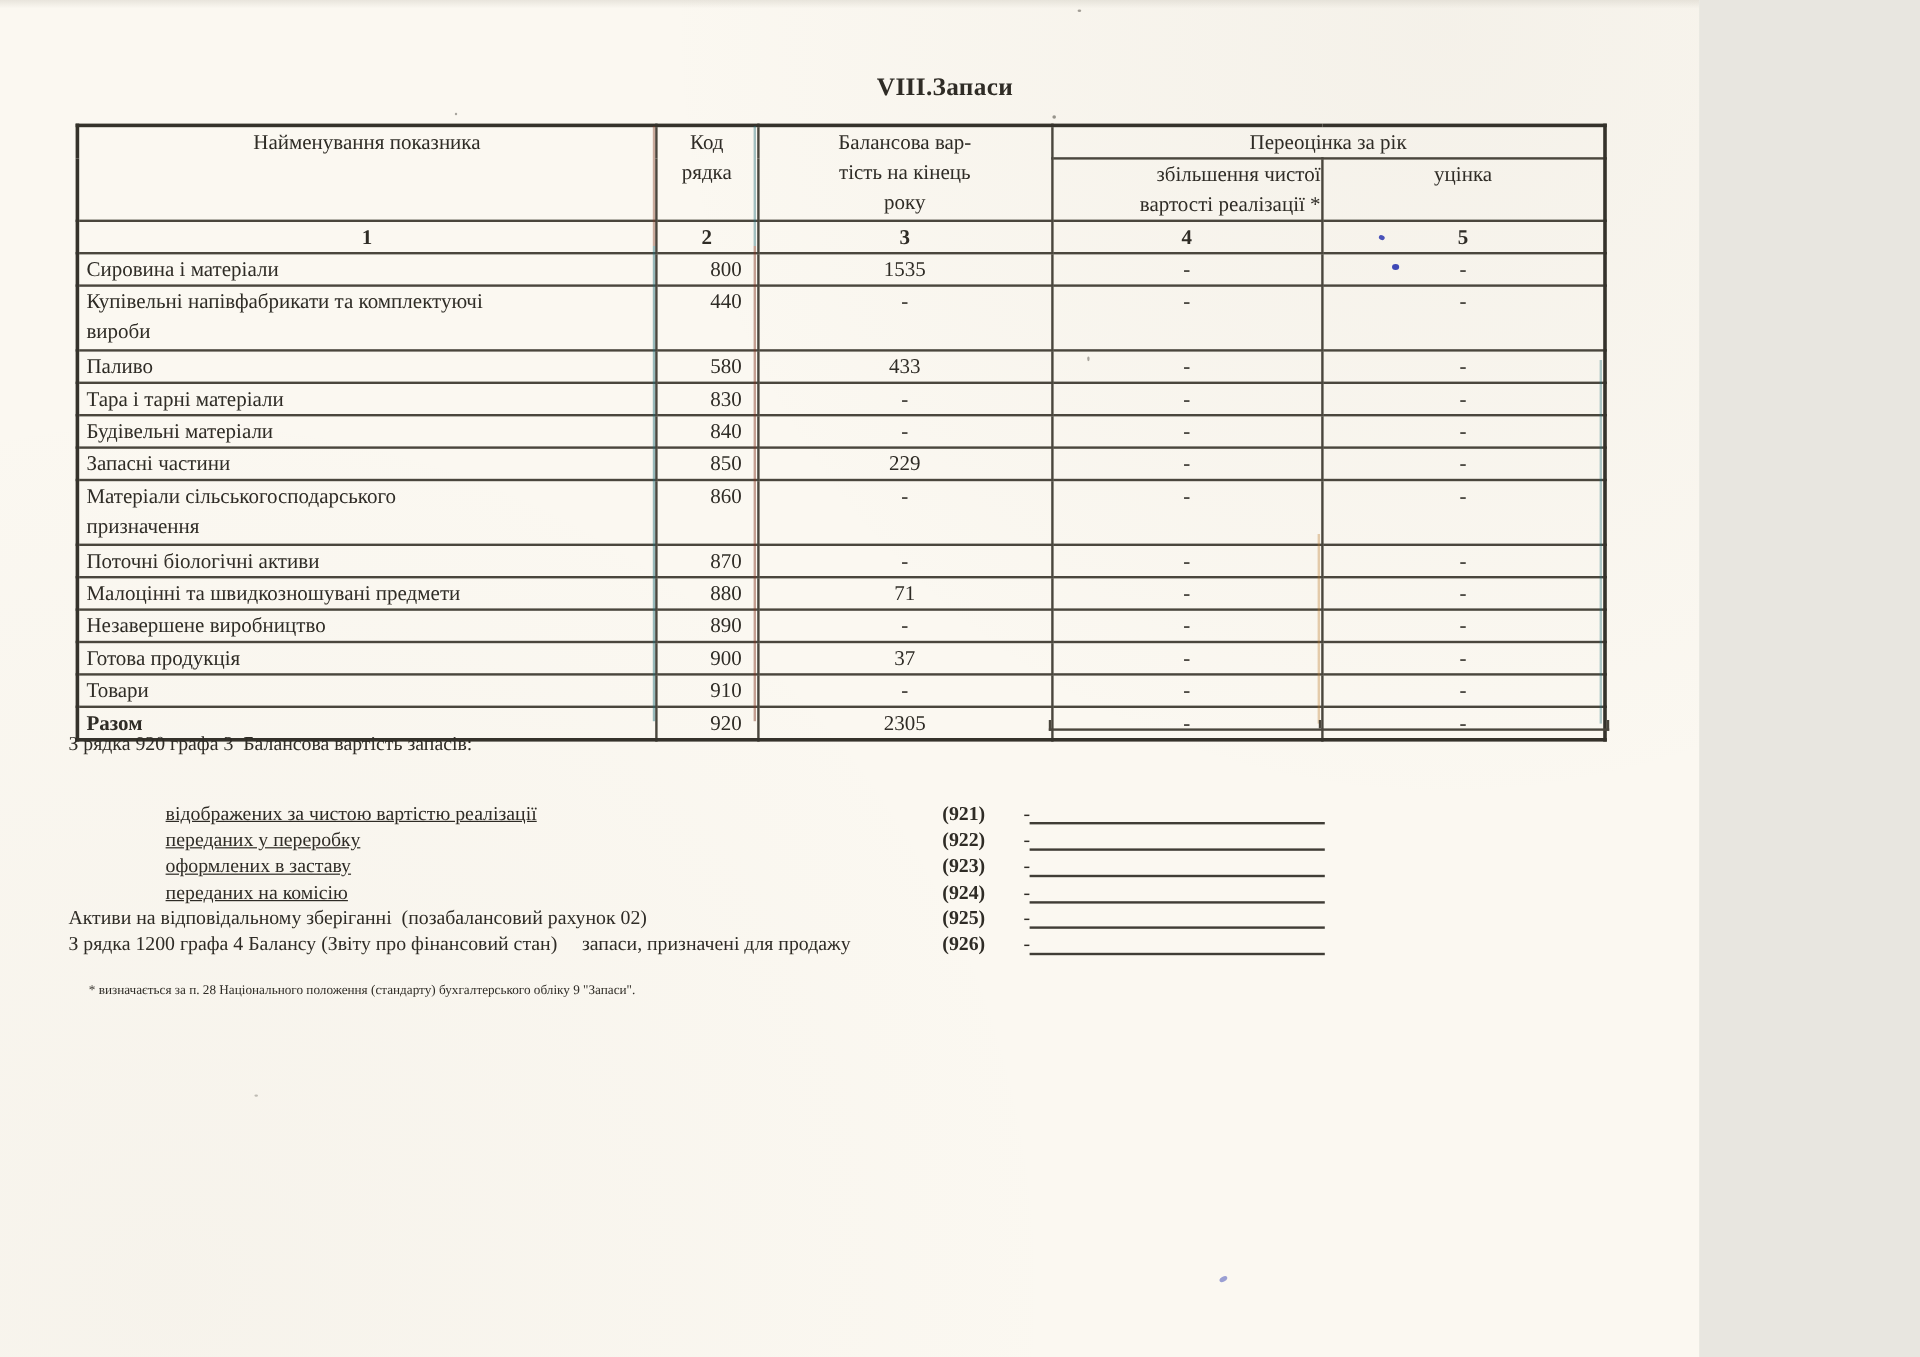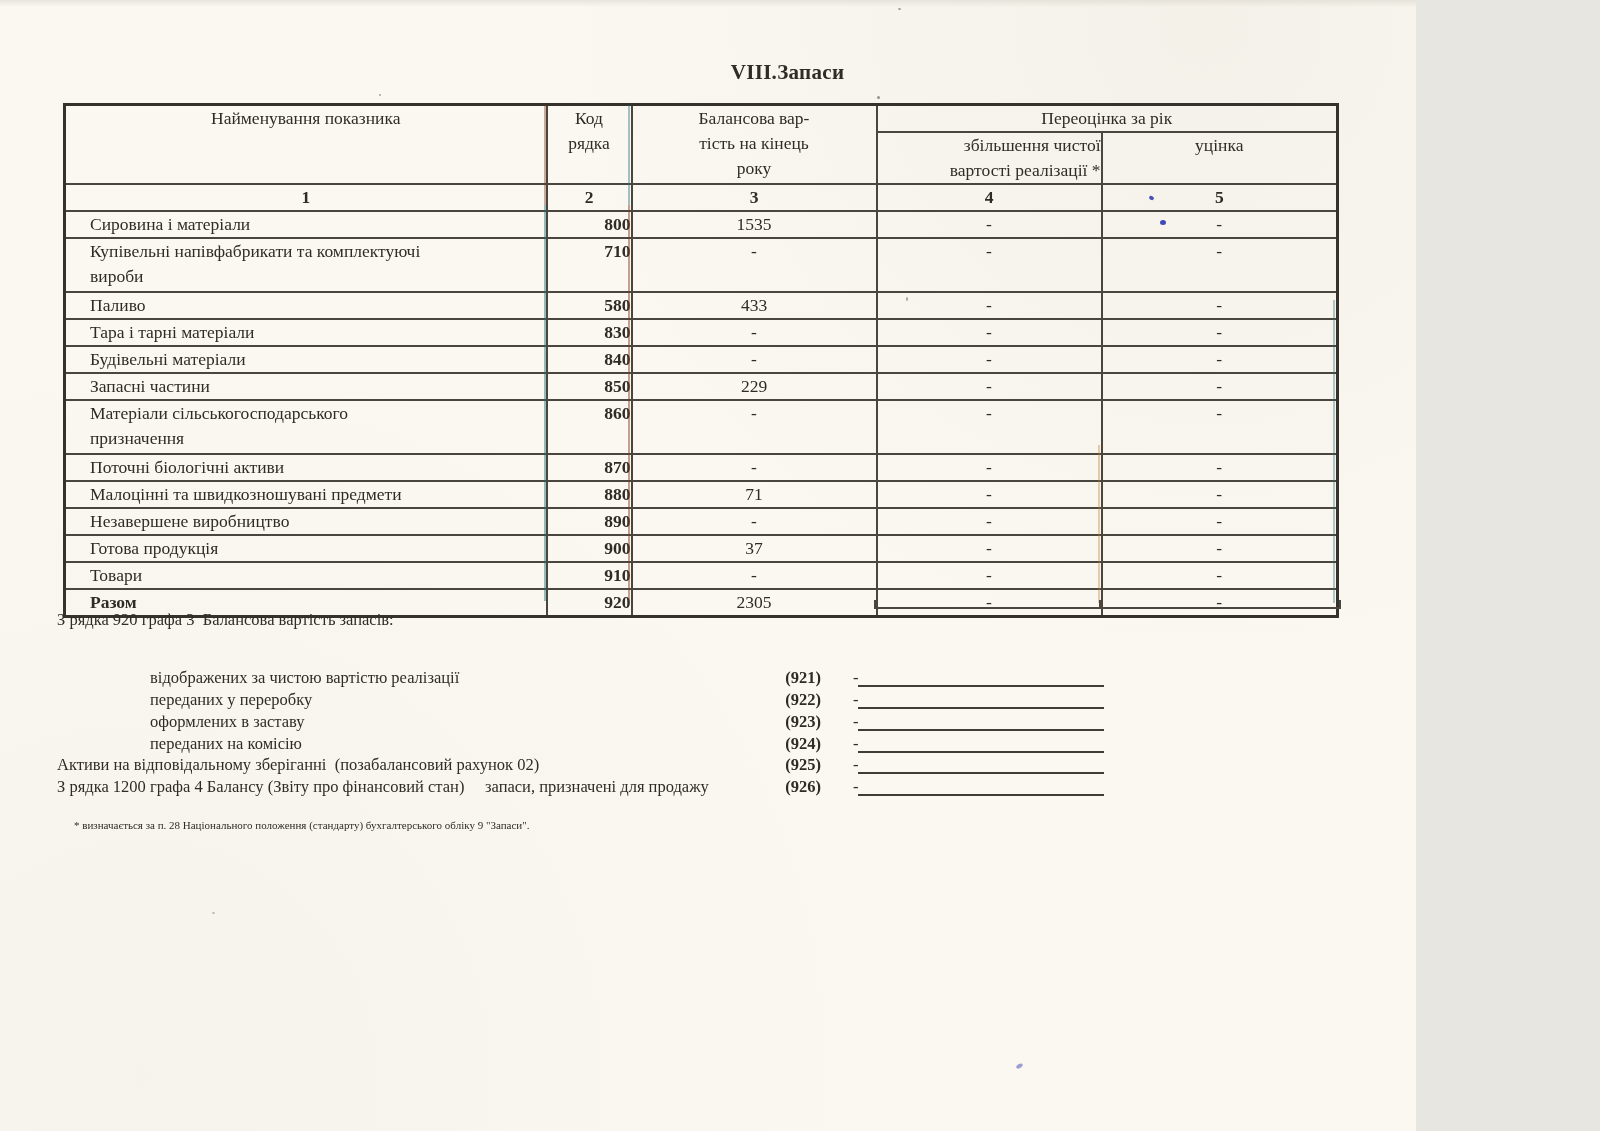--- a/index.html
+++ b/index.html
@@ -32,29 +32,29 @@
   tr.h1{height:27px;} tr.h2{height:50px;} tr.h-nums{height:25px;}
   .h-name{text-align:center;vertical-align:middle;}
   .h-code,.h-balance{text-align:center;padding-top:4px;}
   .h-reval{text-align:center;vertical-align:middle;}
   .h-increase{text-align:right;vertical-align:middle;}
   .h-markdown{text-align:center;vertical-align:bottom;padding-bottom:5px;}
   .h-nums td{text-align:center;font-weight:bold;vertical-align:middle;}
   tbody tr{height:26px;}
   tbody tr.tall{height:54px;}
   tbody td{line-height:26px;padding-top:1px;}
-  td.c-name{text-align:left;padding-left:24px;}
-  td.c-code{text-align:right;font-weight:bold;padding-left:32px;}
+  td.c-name{text-align:left;padding-left:6px;}
+  td.c-code{text-align:center;font-weight:normal;padding-left:32px;}
   td.c-balance,td.c-val{text-align:center;}
   tr.total td.c-name{font-weight:bold;}
   .overlay{position:absolute;pointer-events:none;}
   .f-intro{position:absolute;left:57px;top:610px;font-size:16.5px;white-space:pre;}
   .f-row{position:absolute;left:0;width:1600px;height:22px;font-size:16.5px;}
   .f-label{position:absolute;left:57px;white-space:pre;}
-  .f-label.indent{left:150px;}
+  .f-label.indent{left:138px;text-decoration:underline;}
   .f-code{position:absolute;left:755px;width:66px;text-align:right;font-weight:bold;}
   .f-value{position:absolute;left:853px;}
   .f-line{position:absolute;left:858px;top:17px;width:246px;border-bottom:2px solid #403d36;}
   .f-note{position:absolute;left:74px;top:819px;font-size:11px;}
   .speck{position:absolute;border-radius:50%;pointer-events:none;}
 </style>
 </head>
 <body>
 
 <div class="page">
@@ -115,21 +115,21 @@
           <td class="c-val">
             <div>-</div>
           </td>
         </tr>
         <tr class="tall">
           <td class="c-name">
             <div>Купівельні напівфабрикати та комплектуючі</div>
             <div>вироби</div>
           </td>
           <td class="c-code">
-            <div>710</div>
+            <div>440</div>
           </td>
           <td class="c-balance">
             <div>-</div>
           </td>
           <td class="c-val">
             <div>-</div>
           </td>
           <td class="c-val">
             <div>-</div>
           </td>

